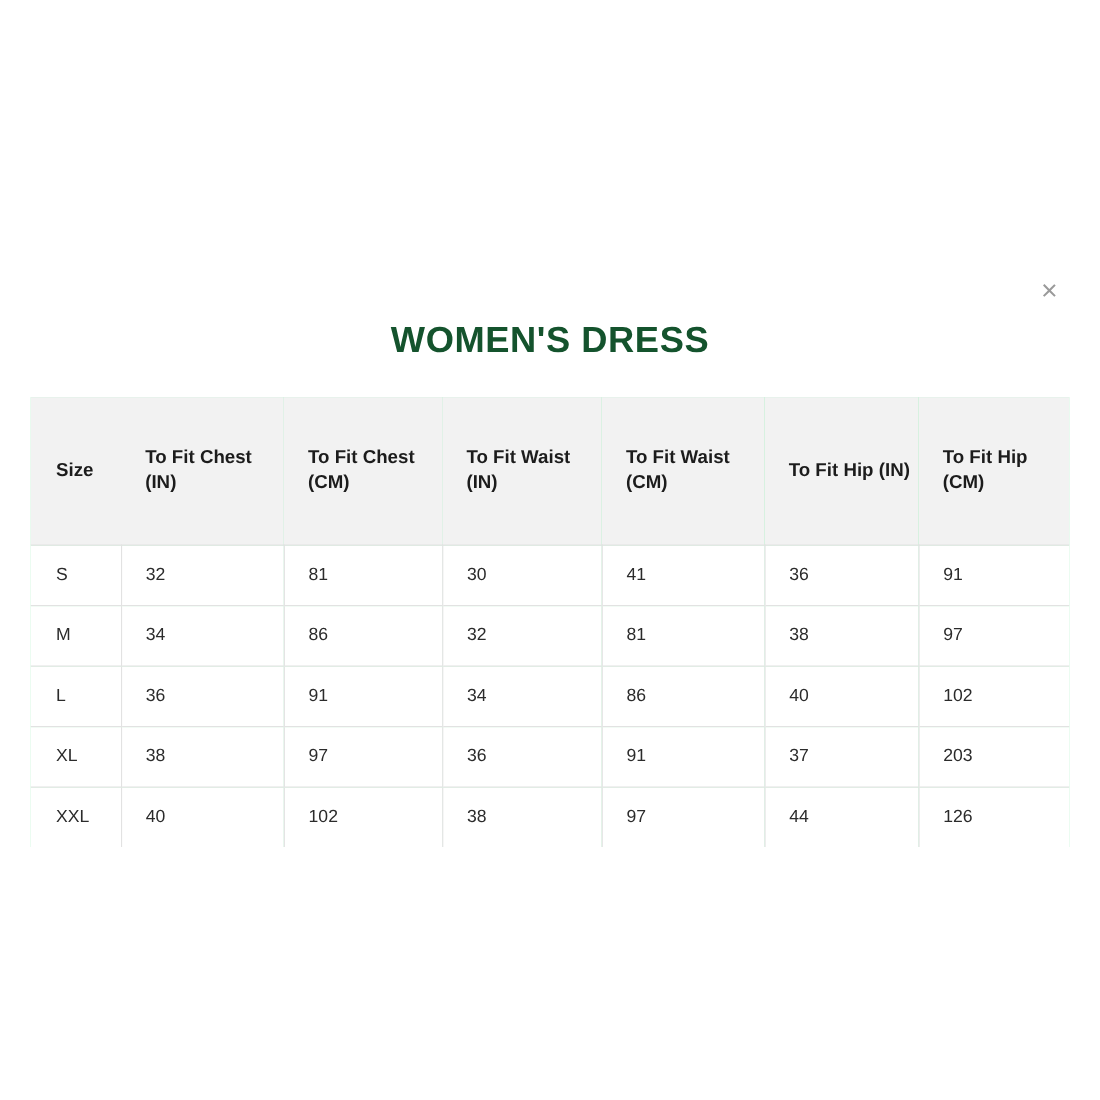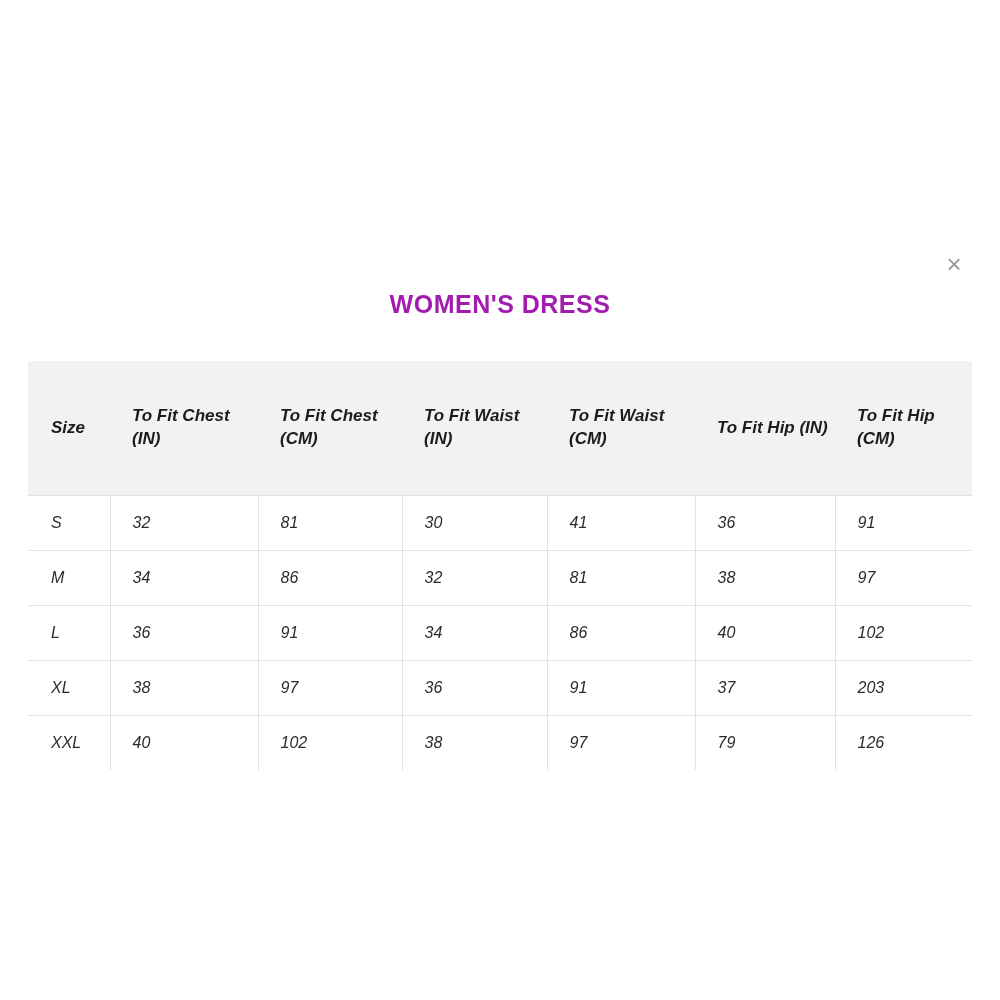--- a/index.html
+++ b/index.html
@@ -33,39 +33,38 @@
     cursor: pointer;
     user-select: none;
   }
 
   .title {
     position: absolute;
     top: 290px;
     left: 0;
     width: 1000px;
     text-align: center;
-    font-size: 25px;
+    font-size: 33px;
     font-weight: bold;
     letter-spacing: 0.5px;
-    color: #a21caf;
+    color: #14532d;
   }
 
   .table-wrap {
     position: absolute;
     top: 361px;
     left: 28px;
     width: 944px;
   }
 
   table.size-chart {
     width: 944px;
     border-collapse: collapse;
     table-layout: fixed;
     background: #86efac;
-    font-style: italic;
   }
 
   table.size-chart thead th {
     background: #f2f2f2;
     color: #1c1c1c;
     font-size: 17px;
     font-weight: bold;
     text-align: left;
     vertical-align: middle;
     height: 118px;
@@ -174,20 +173,20 @@
           <td>91</td>
           <td>37</td>
           <td>203</td>
         </tr>
         <tr>
           <td class="col-size">XXL</td>
           <td>40</td>
           <td>102</td>
           <td>38</td>
           <td>97</td>
-          <td>79</td>
+          <td>44</td>
           <td>126</td>
         </tr>
       </tbody>
     </table>
   </div>
 
 </div>
 
 </body></html>

